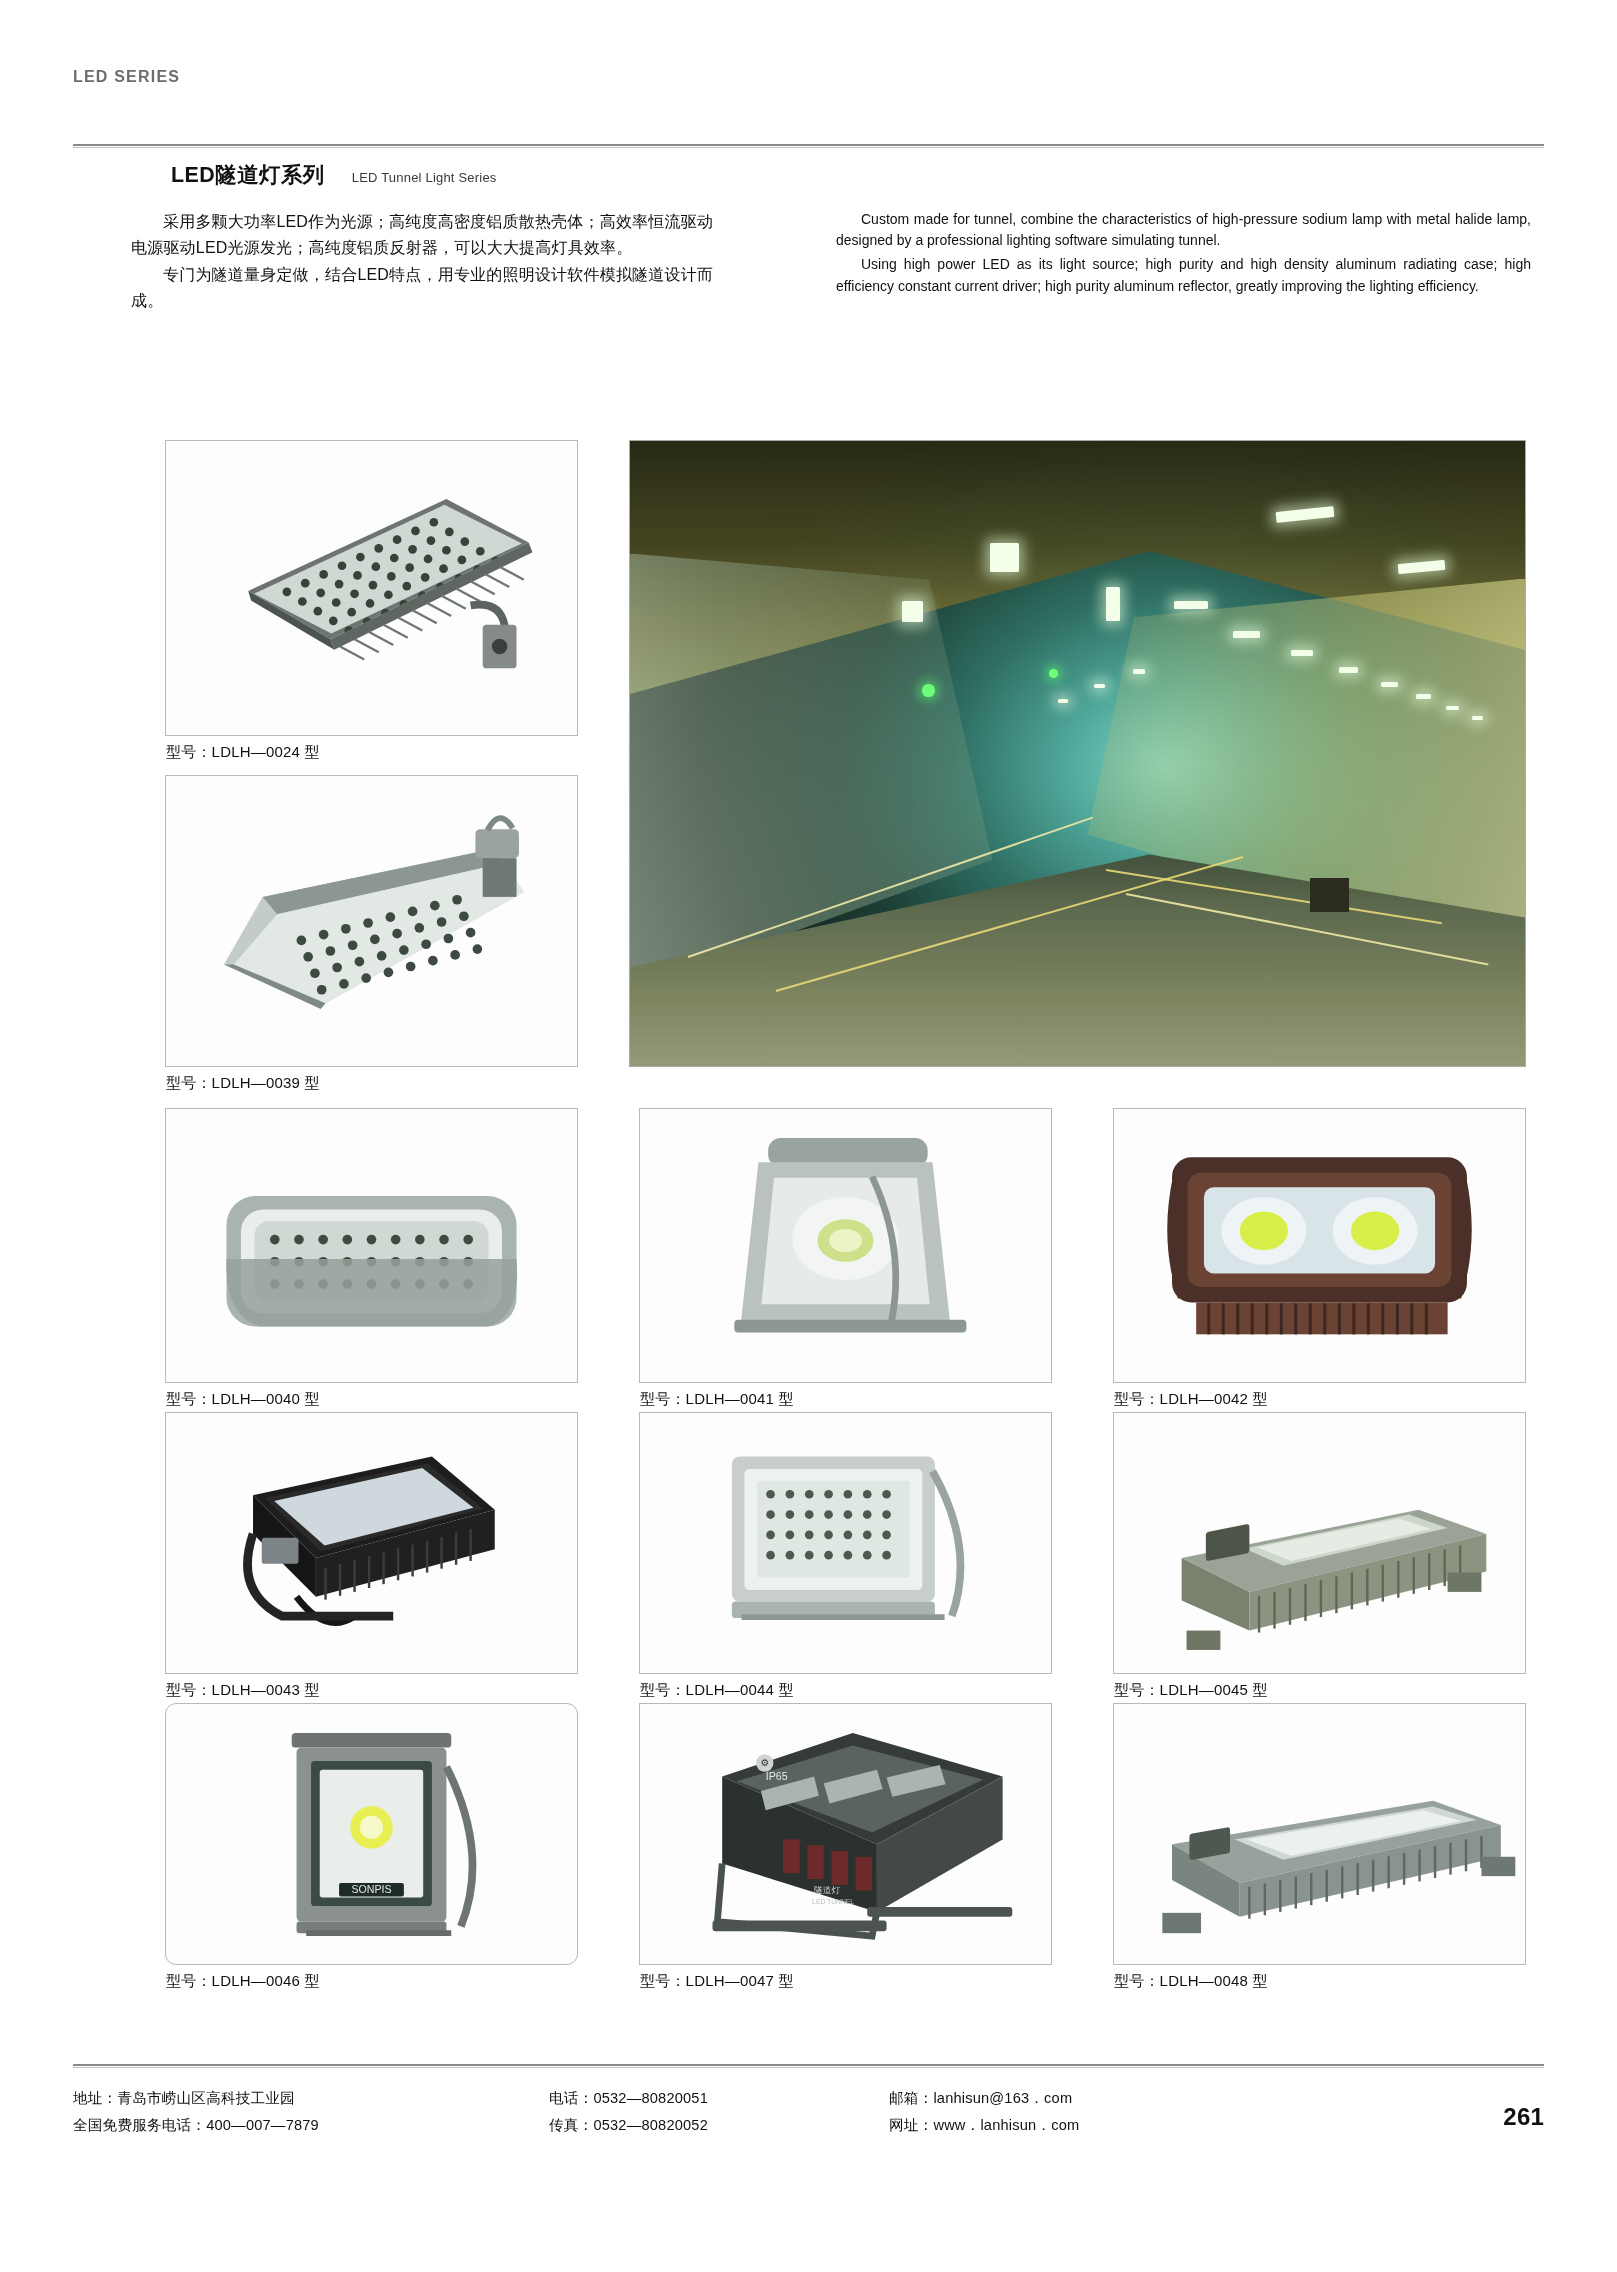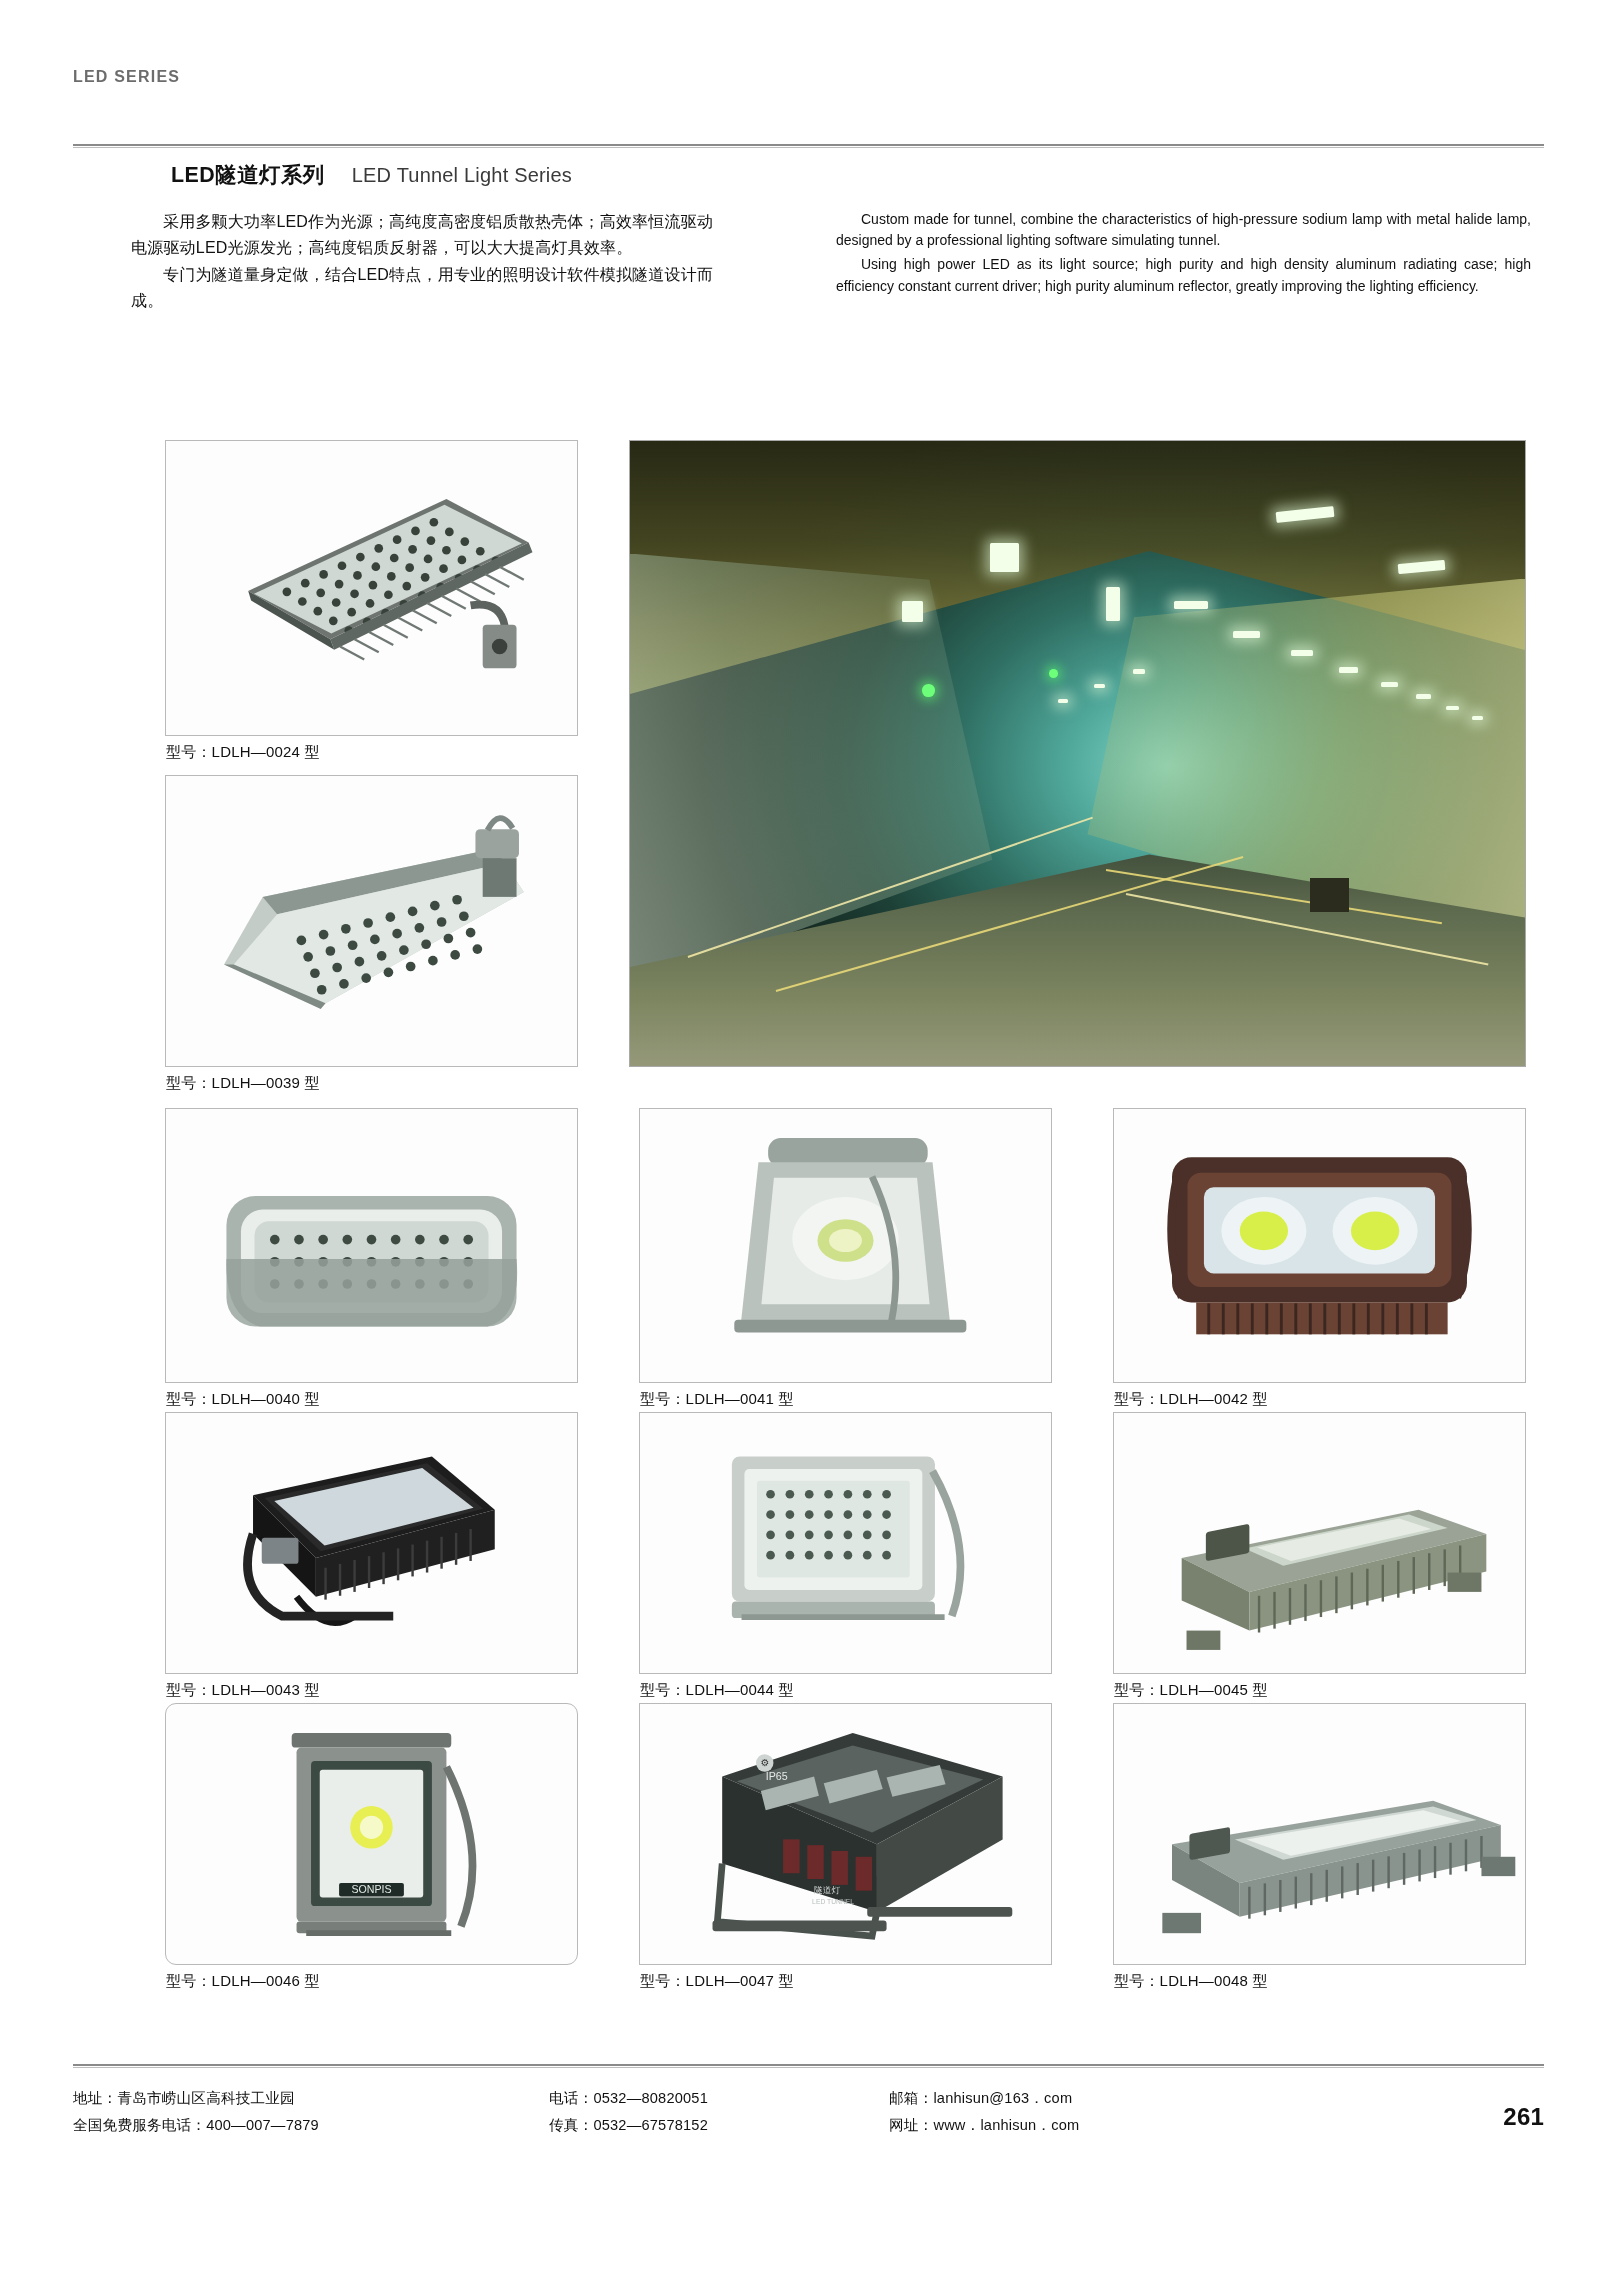--- a/index.html
+++ b/index.html
@@ -95,21 +95,21 @@
     align-items: baseline;
     gap: 27px;
   }
   .title-cn {
     font-size: 21.4px;
     font-weight: 700;
     color: #111;
     letter-spacing: 0.5px;
   }
   .title-en {
-    font-size: 20px;
+    font-size: 13px;
     color: #3a3a3a;
     letter-spacing: 0.2px;
   }
 
   
   .intro {
     position: absolute;
     top: 209px;
     left: 0; right: 0;
   }
@@ -778,21 +778,21 @@
       </div>
       <div>
         <span>全国免费服务电话：</span><span>400—007—7879</span>
       </div>
     </div>
     <div class="f-col f-tel">
       <div>
         <span>电话：</span><span>0532—80820051</span>
       </div>
       <div>
-        <span>传真：</span><span>0532—67578152</span>
+        <span>传真：</span><span>0532—80820052</span>
       </div>
     </div>
     <div class="f-col f-mail">
       <div>
         <span>邮箱：</span><span>lanhisun@163．com</span>
       </div>
       <div>
         <span>网址：</span><span>www．lanhisun．com</span>
       </div>
     </div>

